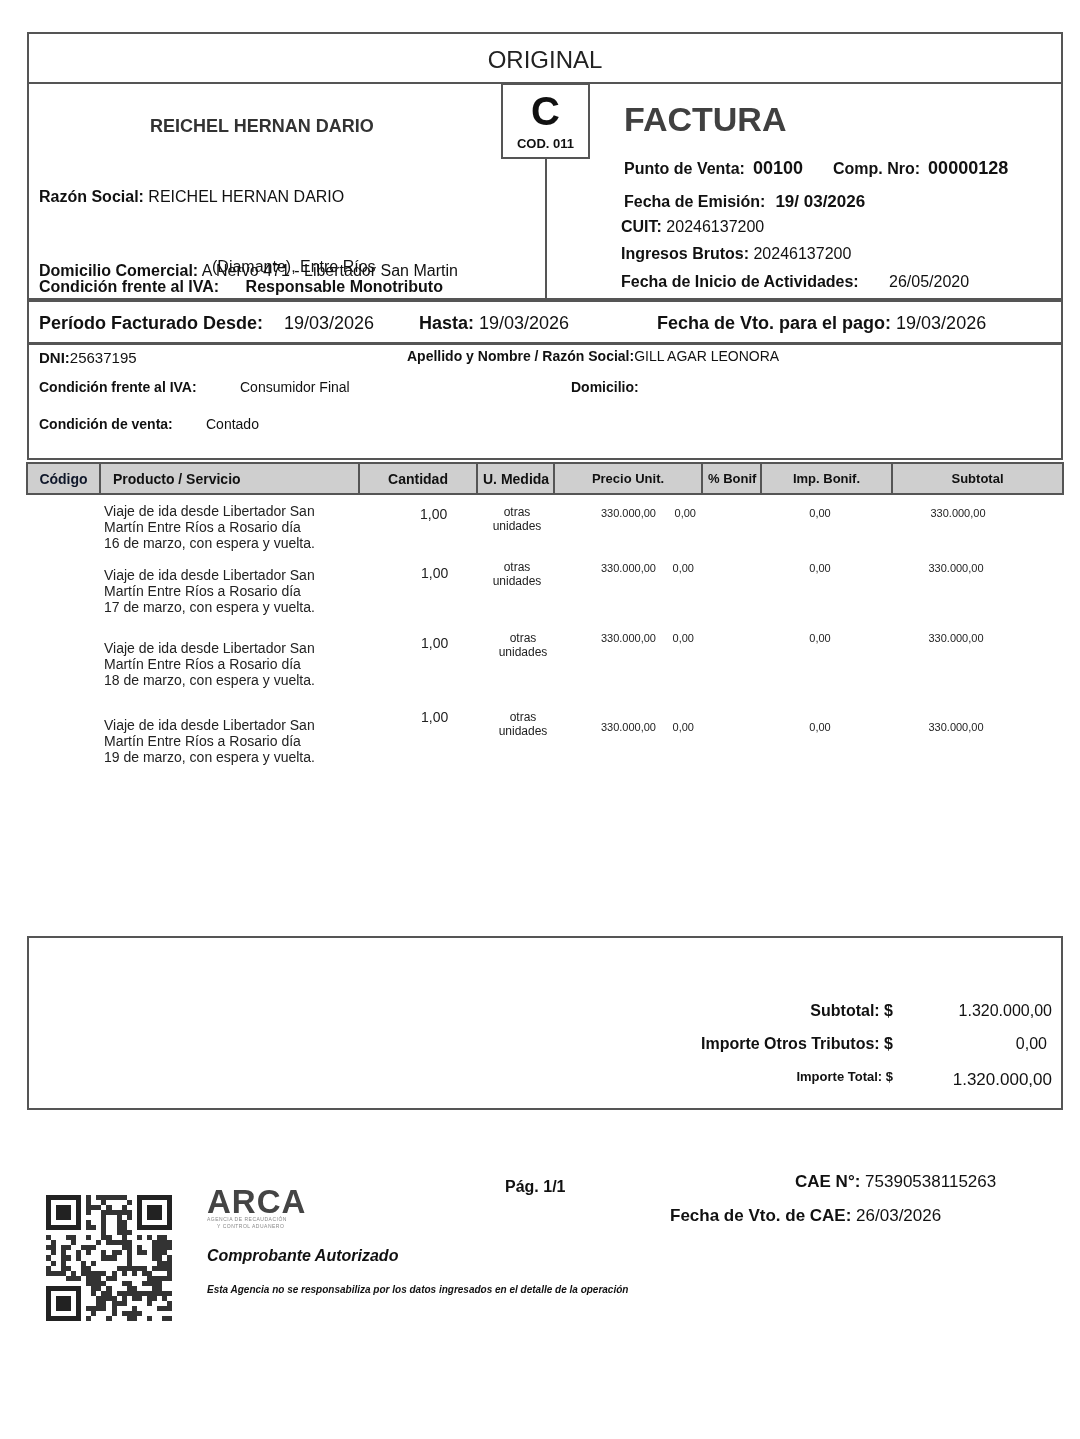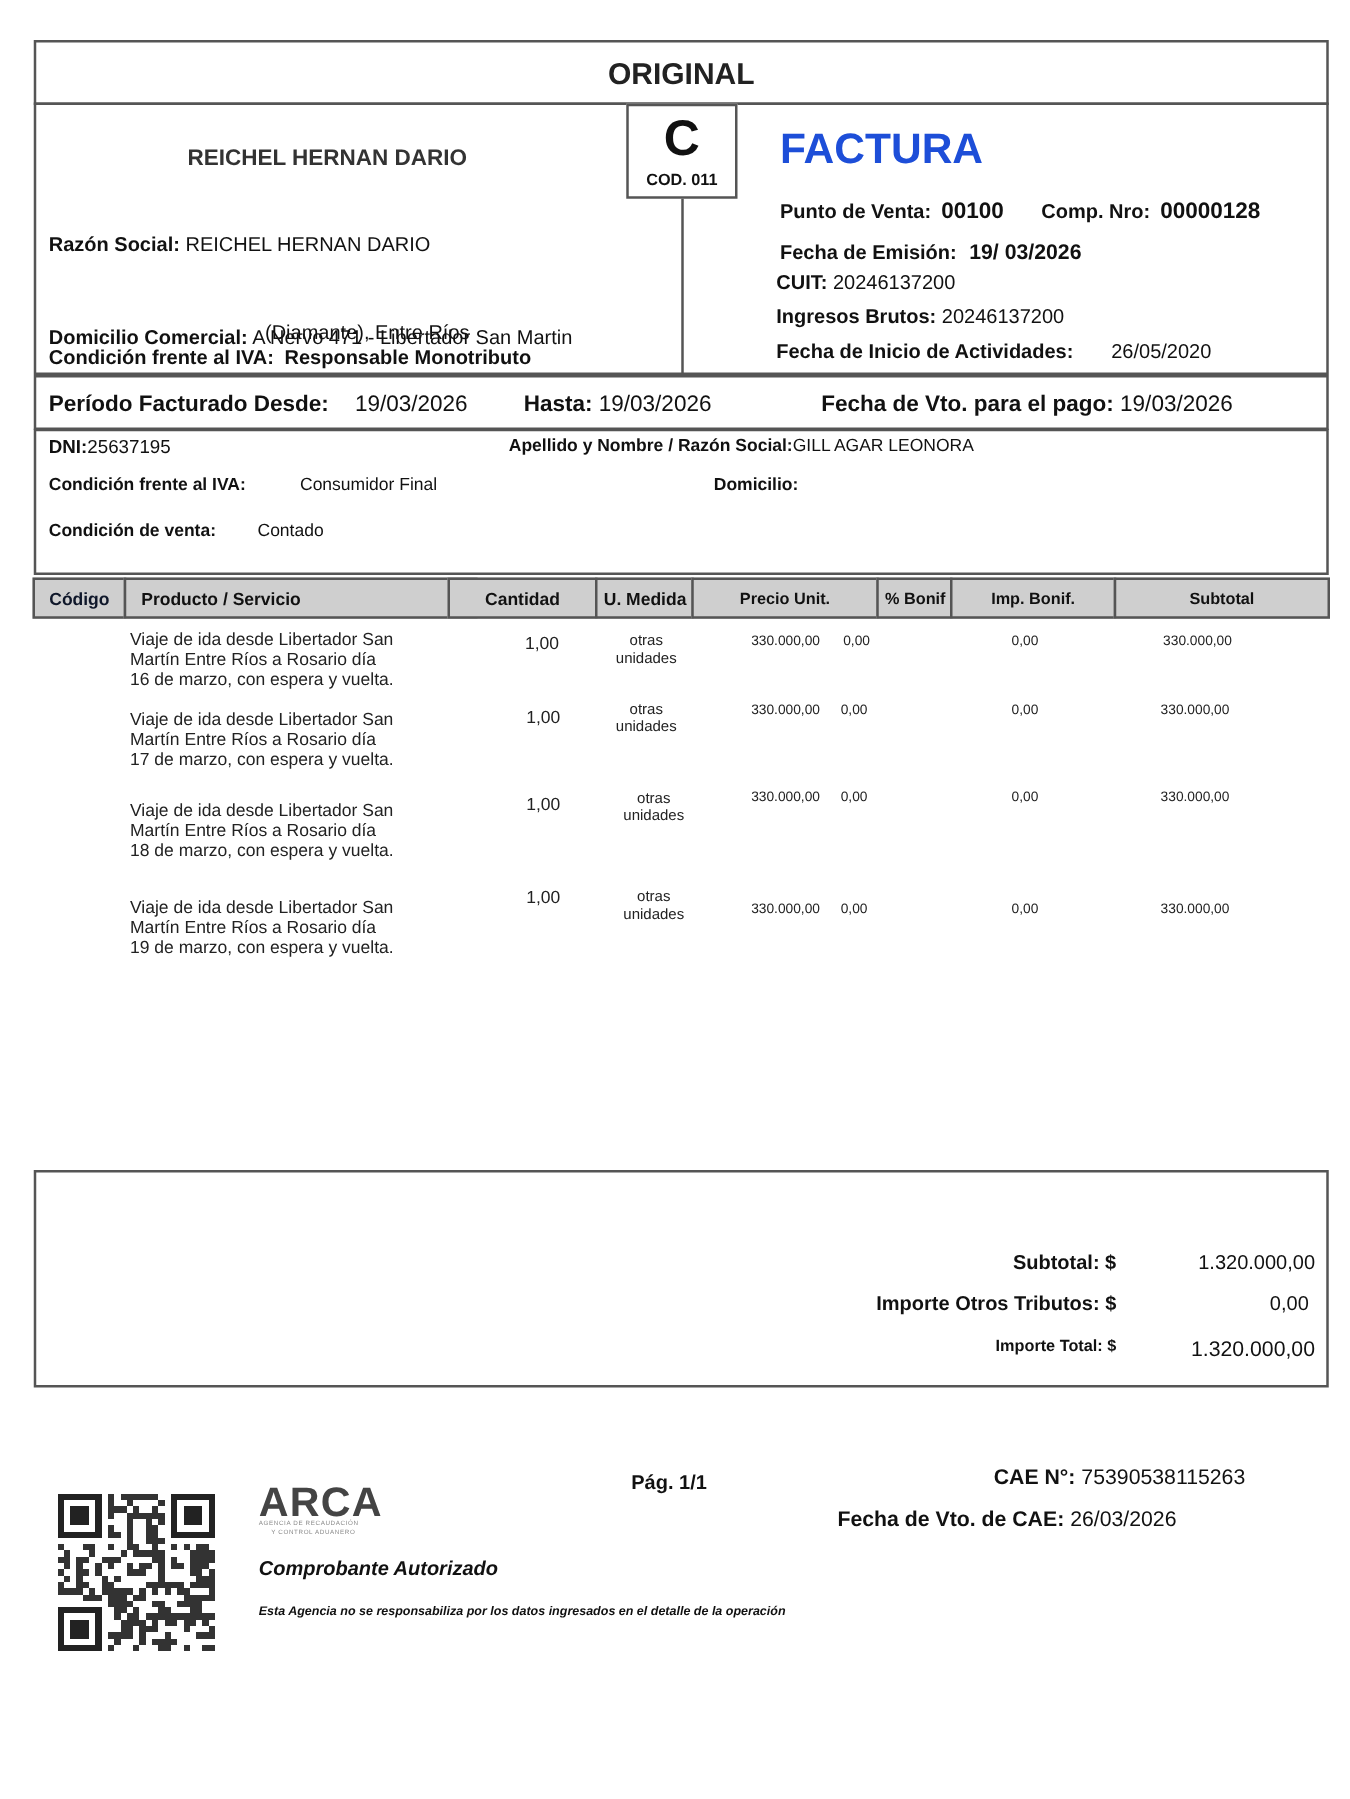--- a/index.html
+++ b/index.html
@@ -5,36 +5,36 @@
   * { box-sizing: border-box; margin: 0; padding: 0; }
   html, body { width: 1080px; height: 1439px; background: #ffffff; overflow: hidden; }
   body { position: relative; font-family: "Liberation Sans", sans-serif; color: #111; }
   .abs { position: absolute; }
   .box { position: absolute; border: 2px solid #555; }
   .b { font-weight: bold; }
   .lbl { font-weight: bold; }
 
   
   #orig-box { left: 27px; top: 32px; width: 1036px; height: 52px; }
-  #orig-title { left: 0; right: 0; top: 12px; text-align: center; font-size: 24px; font-weight: bold; color: #222; }
+  #orig-title { left: 0; right: 0; top: 12px; text-align: center; font-size: 24px; font-weight: normal; color: #222; }
 
   
   #emit-box { left: 27px; top: 82px; width: 1036px; height: 218px; }
   #divider-v { left: 545px; top: 158px; width: 2px; height: 142px; background: #555; }
   #letter-box { left: 501px; top: 83px; width: 89px; height: 76px; background: #fff; border: 2px solid #555; }
   #letter { left: 0; right: 0; top: 4px; text-align: center; font-size: 40px; font-weight: bold; line-height: 44px; }
   #cod { left: 0; right: 0; top: 51px; text-align: center; font-size: 13px; font-weight: bold; }
 
   #emitter-name { left: 150px; top: 116px; font-size: 18px; font-weight: bold; color: #333; }
   #razon { left: 39px; top: 188px; font-size: 16px; }
   #domicilio { left: 39px; top: 234px; font-size: 16px; margin-top: 28px; }
   #domicilio2 { left: 212px; top: 258px; font-size: 16px; }
   #cond-iva { left: 39px; top: 278px; font-size: 16px; }
 
-  #factura { left: 624px; top: 100px; font-size: 34px; font-weight: bold; color: #1d4ed8; }
+  #factura { left: 624px; top: 100px; font-size: 34px; font-weight: bold; color: #404040; }
   #pv { left: 624px; top: 158px; font-size: 16px; }
   #pv .v { font-size: 18px; margin-left: 8px; }
   #cn { left: 833px; top: 158px; font-size: 16px; }
   #cn .v { font-size: 18px; margin-left: 8px; }
   #fe { left: 624px; top: 192px; font-size: 16px; }
   #fe .v { font-size: 17px; font-weight: bold; margin-left: 10px; }
   #cuit { left: 621px; top: 218px; font-size: 16px; }
   #ib { left: 621px; top: 245px; font-size: 16px; }
   #fia { left: 621px; top: 273px; font-size: 16px; }
   #fia-v { left: 889px; top: 273px; font-size: 16px; }
@@ -113,21 +113,21 @@
   <span class="lbl">Razón Social:</span>
   <span>REICHEL HERNAN DARIO</span>
 </div>
 <div class="abs" id="domicilio">
   <span class="lbl">Domicilio Comercial:</span>
   <span>A Nervo 471 - Libertador San Martin</span>
 </div>
 <div class="abs" id="domicilio2">(Diamante), Entre Ríos</div>
 <div class="abs" id="cond-iva">
   <span class="lbl">Condición frente al IVA:</span>
-  <span class="b" style="margin-left:4px">Responsable Monotributo</span>
+  <span class="b" style="margin-left:22px">Responsable Monotributo</span>
 </div>
 
 <div class="abs" id="factura">FACTURA</div>
 <div class="abs" id="pv">
   <span class="lbl">Punto de Venta:</span><span class="v b">00100</span>
 </div>
 <div class="abs" id="cn">
   <span class="lbl">Comp. Nro:</span><span class="v b">00000128</span>
 </div>
 <div class="abs" id="fe">

